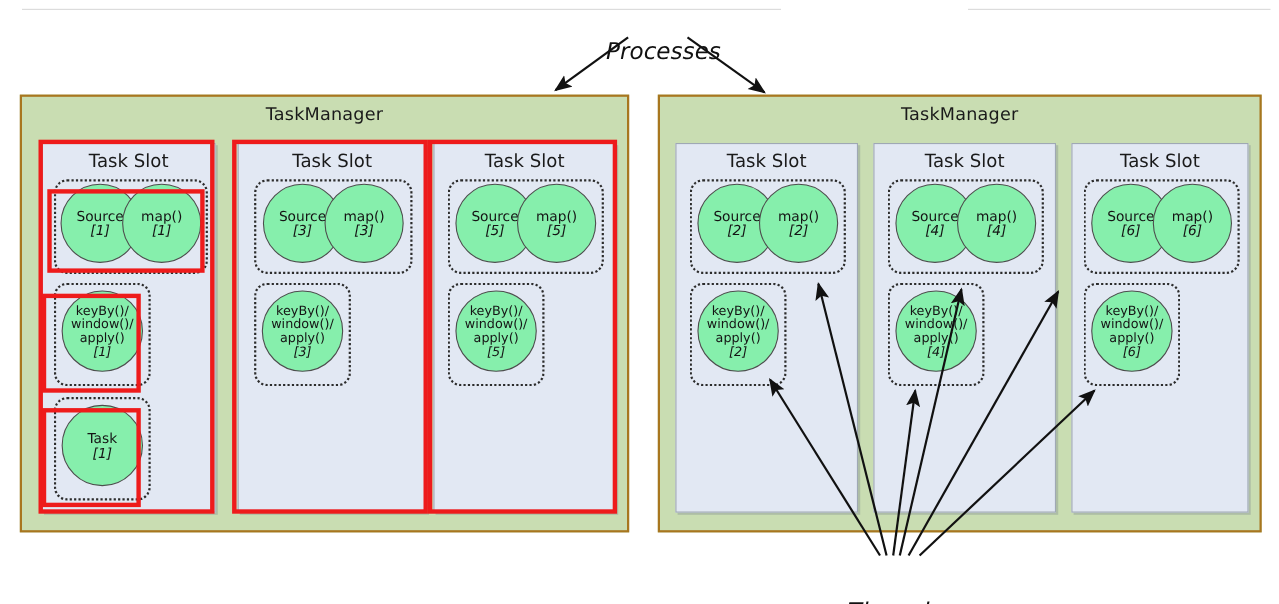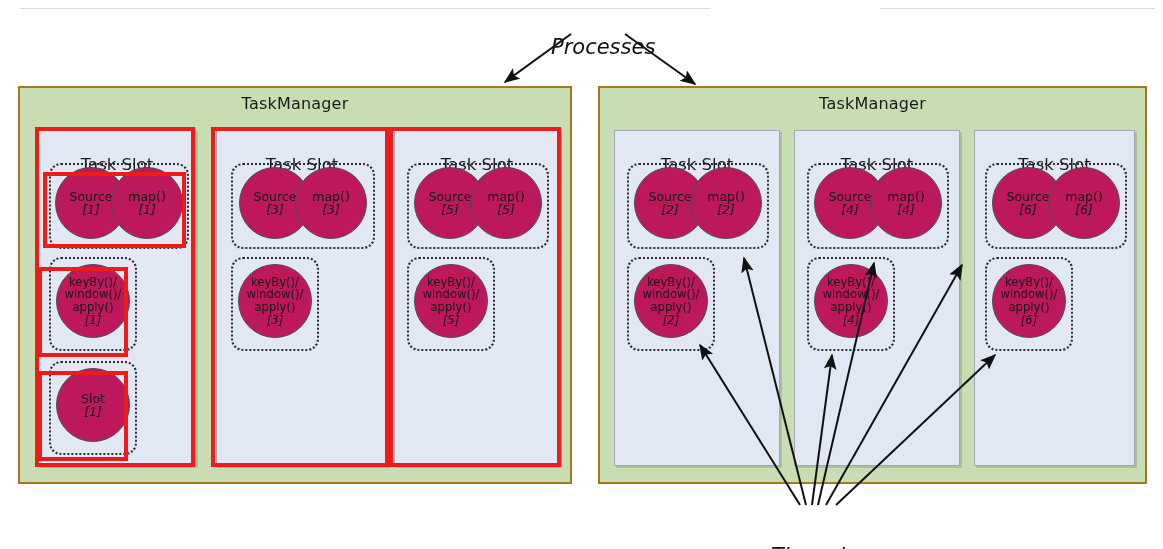--- a/index.html
+++ b/index.html
@@ -32,39 +32,39 @@
 
   
   .slot{
     position:absolute;
     background:#e2e8f3;
     border:1px solid #9fa8b4;
     box-sizing:border-box;
     box-shadow:2px 2px 0 rgba(120,128,140,.35);
   }
   .slot-title{
-    position:absolute;left:0;right:0;top:24px;
+    position:absolute;left:0;right:0;top:6px;
     text-align:center;
     font-size:16.5px;
     color:#1a1a1a;
   }
 
   
   .taskgroup{
     position:absolute;
     border:2px dotted #2b2b2b;
     border-radius:12px;
     box-sizing:border-box;
   }
 
   
   .op{
     position:absolute;
     border-radius:50%;
-    background:#be185d;
+    background:#86efac;
     border:1.3px solid #4d4d4d;
     box-sizing:border-box;
     display:flex;
     flex-direction:column;
     align-items:center;
     justify-content:center;
     line-height:1.08;
     font-size:12.5px;
     color:#141414;
     text-align:center;
@@ -122,21 +122,21 @@
         <div class="op small" style="left:5px;top:5px;width:74px;height:74px;">
           <span>keyBy()/</span>
           <span>window()/</span>
           <span>apply()</span>
           <span class="sub">[1]</span>
         </div>
       </div>
 
       <div class="taskgroup" style="left:10px;top:230px;width:88px;height:94px;">
         <div class="op" style="left:5px;top:5px;width:74px;height:74px;">
-          <span>Slot</span>
+          <span>Task</span>
           <span class="sub">[1]</span>
         </div>
       </div>
     </div>
 
     <div class="slot" style="left:196px;top:42px;width:172px;height:336px;">
       <div class="slot-title">Task Slot</div>
 
       <div class="taskgroup" style="left:14px;top:32px;width:144px;height:86px;">
         <div class="op" style="left:6px;top:2px;width:72px;height:72px;">

